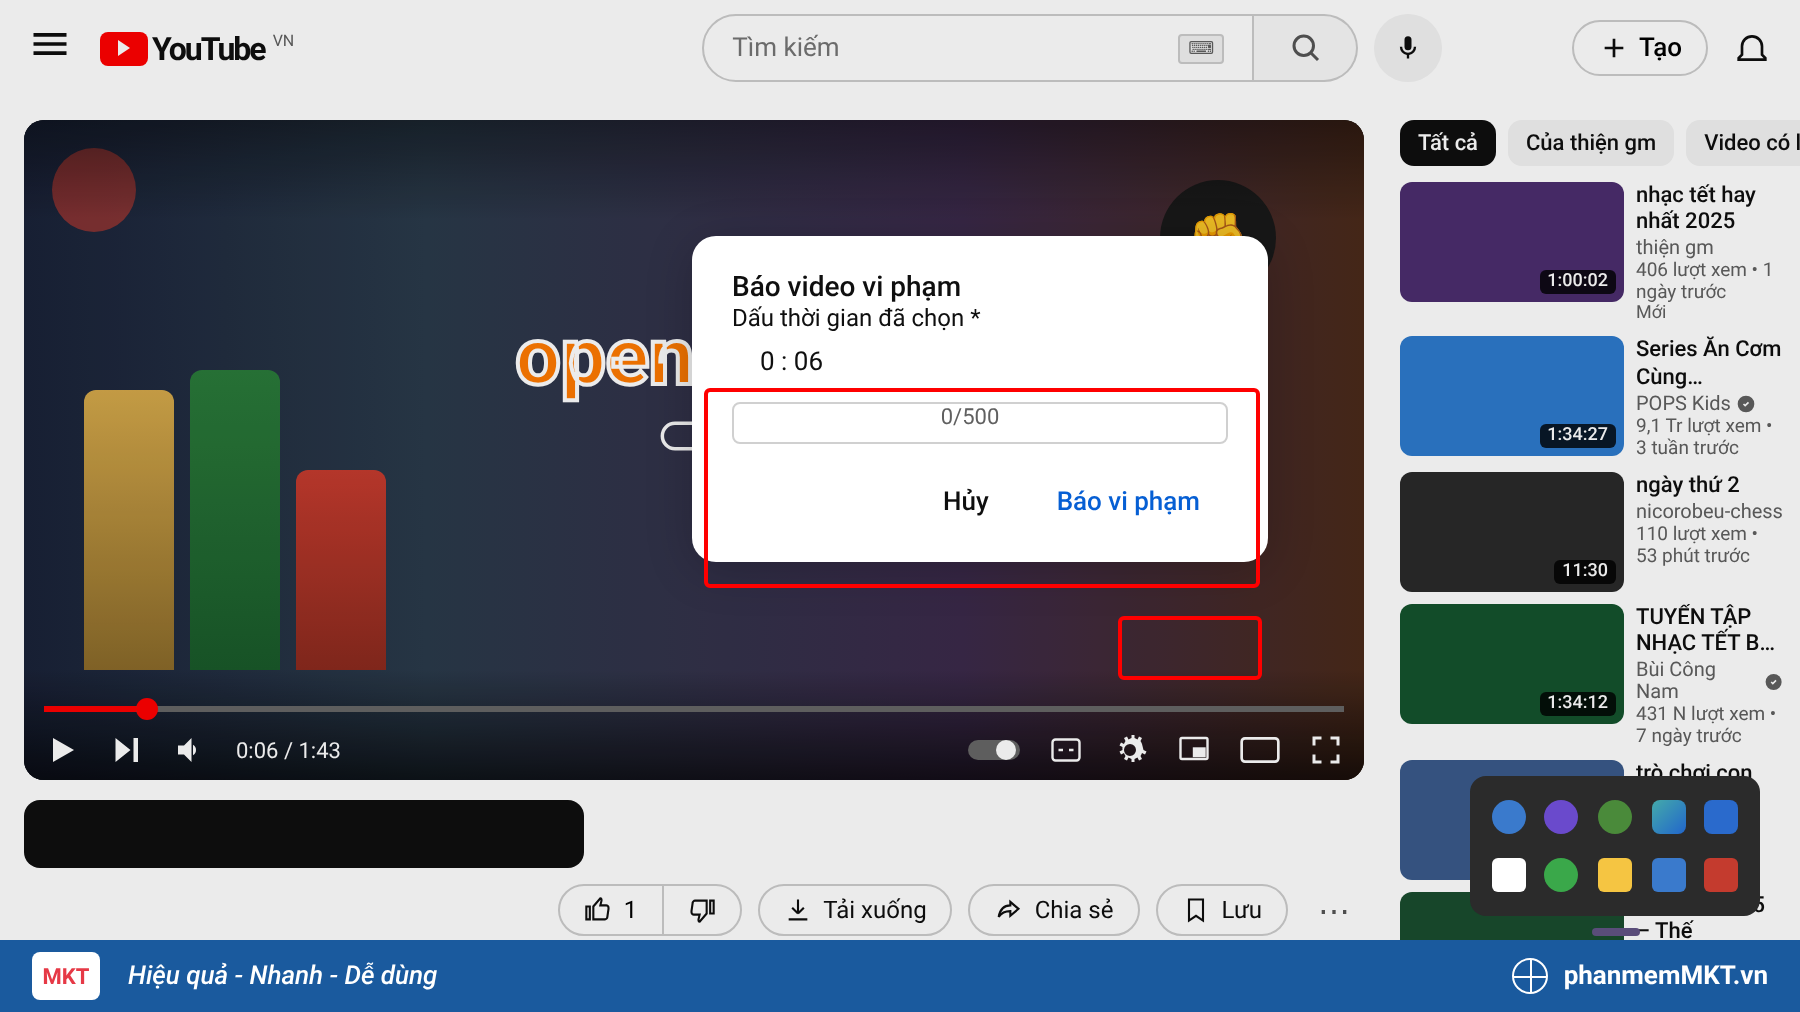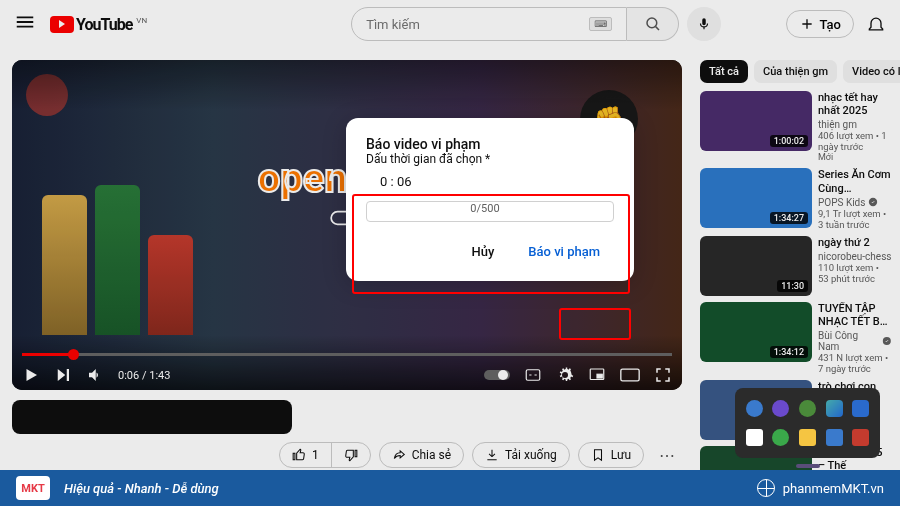--- a/index.html
+++ b/index.html
@@ -73,21 +73,21 @@
   .hl1 { position:absolute; border:2.5px solid #ff0000; border-radius:3px; left:352px; top:194px; width:278px; height:100px; z-index:25; pointer-events:none;}
   .hl2 { position:absolute; border:2.5px solid #ff0000; border-radius:3px; left:559px; top:308px; width:72px; height:32px; z-index:25; pointer-events:none;}
   
   .tray { position:absolute; right:20px; bottom:48px; width:145px; height:70px; background:#2b2b2b; border-radius:8px; z-index:30; padding:8px; display:grid; grid-template-columns:repeat(5,1fr); grid-template-rows:1fr 1fr; gap:4px; align-items:center; justify-items:center;}
   .tray .ic { width:17px; height:17px; border-radius:3px;}
   .tray-handle{ position:absolute; right:80px; bottom:38px; width:24px; height:4px; background:#5a4d7a; border-radius:2px; z-index:31;}
   
   .footer { position:absolute; bottom:0; left:0; right:0; height:36px; background:#1a5a9e; display:flex; align-items:center; color:#fff; padding:0 16px; z-index:50;}
   .footer .flogo { width:34px; height:24px; background:#fff; border-radius:4px; display:flex; align-items:center; justify-content:center; color:#e63946; font-weight:700; font-size:11px; margin-right:14px;}
   .footer .slogan { font-size:13px; font-weight:500; font-style:italic;}
-  .footer .site { margin-left:auto; display:flex; align-items:center; gap:8px; font-size:13px; font-weight:400;}
+  .footer .site { margin-left:auto; display:flex; align-items:center; gap:8px; font-size:13px; font-weight:700;}
   .footer .globe { width:18px; height:18px; border:1.5px solid #fff; border-radius:50%; position:relative;}
   .footer .globe::before { content:""; position:absolute; left:50%; top:0; bottom:0; width:1px; background:#fff;}
   .footer .globe::after { content:""; position:absolute; top:50%; left:0; right:0; height:1px; background:#fff;}
 </style>
 </head>
 <body>
 
 <div class="dim"></div>
 
 <div class="header">
@@ -225,29 +225,29 @@
         </div>
         <div class="sep"></div>
         <div>
           <svg width="14" height="14" viewBox="0 0 24 24" fill="none" stroke="#0f0f0f" stroke-width="1.8" style="transform:rotate(180deg)">
               <path d="M2 20h3V9H2v11zm19-10c0-1-1-2-2-2h-5l1-4V3c0-1-1-1-1-1l-6 7v11h10c1 0 2-1 2-2l1-7v-1z"></path>
             </svg>
         </div>
       </div>
       <div class="chip">
         <svg width="14" height="14" viewBox="0 0 24 24" fill="none" stroke="#0f0f0f" stroke-width="1.8">
+            <path d="M12 3v12m0 0l-5-5m5 5l5-5M4 20h16"></path>
+          </svg>
+        <span>Tải xuống</span>
+      </div>
+      <div class="chip">
+        <svg width="14" height="14" viewBox="0 0 24 24" fill="none" stroke="#0f0f0f" stroke-width="1.8">
             <path d="M14 5l7 6-7 6v-4c-5 0-8 2-10 5 1-6 4-10 10-10V5z"></path>
           </svg>
         <span>Chia sẻ</span>
-      </div>
-      <div class="chip">
-        <svg width="14" height="14" viewBox="0 0 24 24" fill="none" stroke="#0f0f0f" stroke-width="1.8">
-            <path d="M12 3v12m0 0l-5-5m5 5l5-5M4 20h16"></path>
-          </svg>
-        <span>Tải xuống</span>
       </div>
       <div class="chip">
         <svg width="14" height="14" viewBox="0 0 24 24" fill="none" stroke="#0f0f0f" stroke-width="1.8">
             <path d="M6 3h12v18l-6-4-6 4z"></path>
           </svg>
         <span>Lưu</span>
       </div>
       <div class="more3">⋯</div>
     </div>
 

